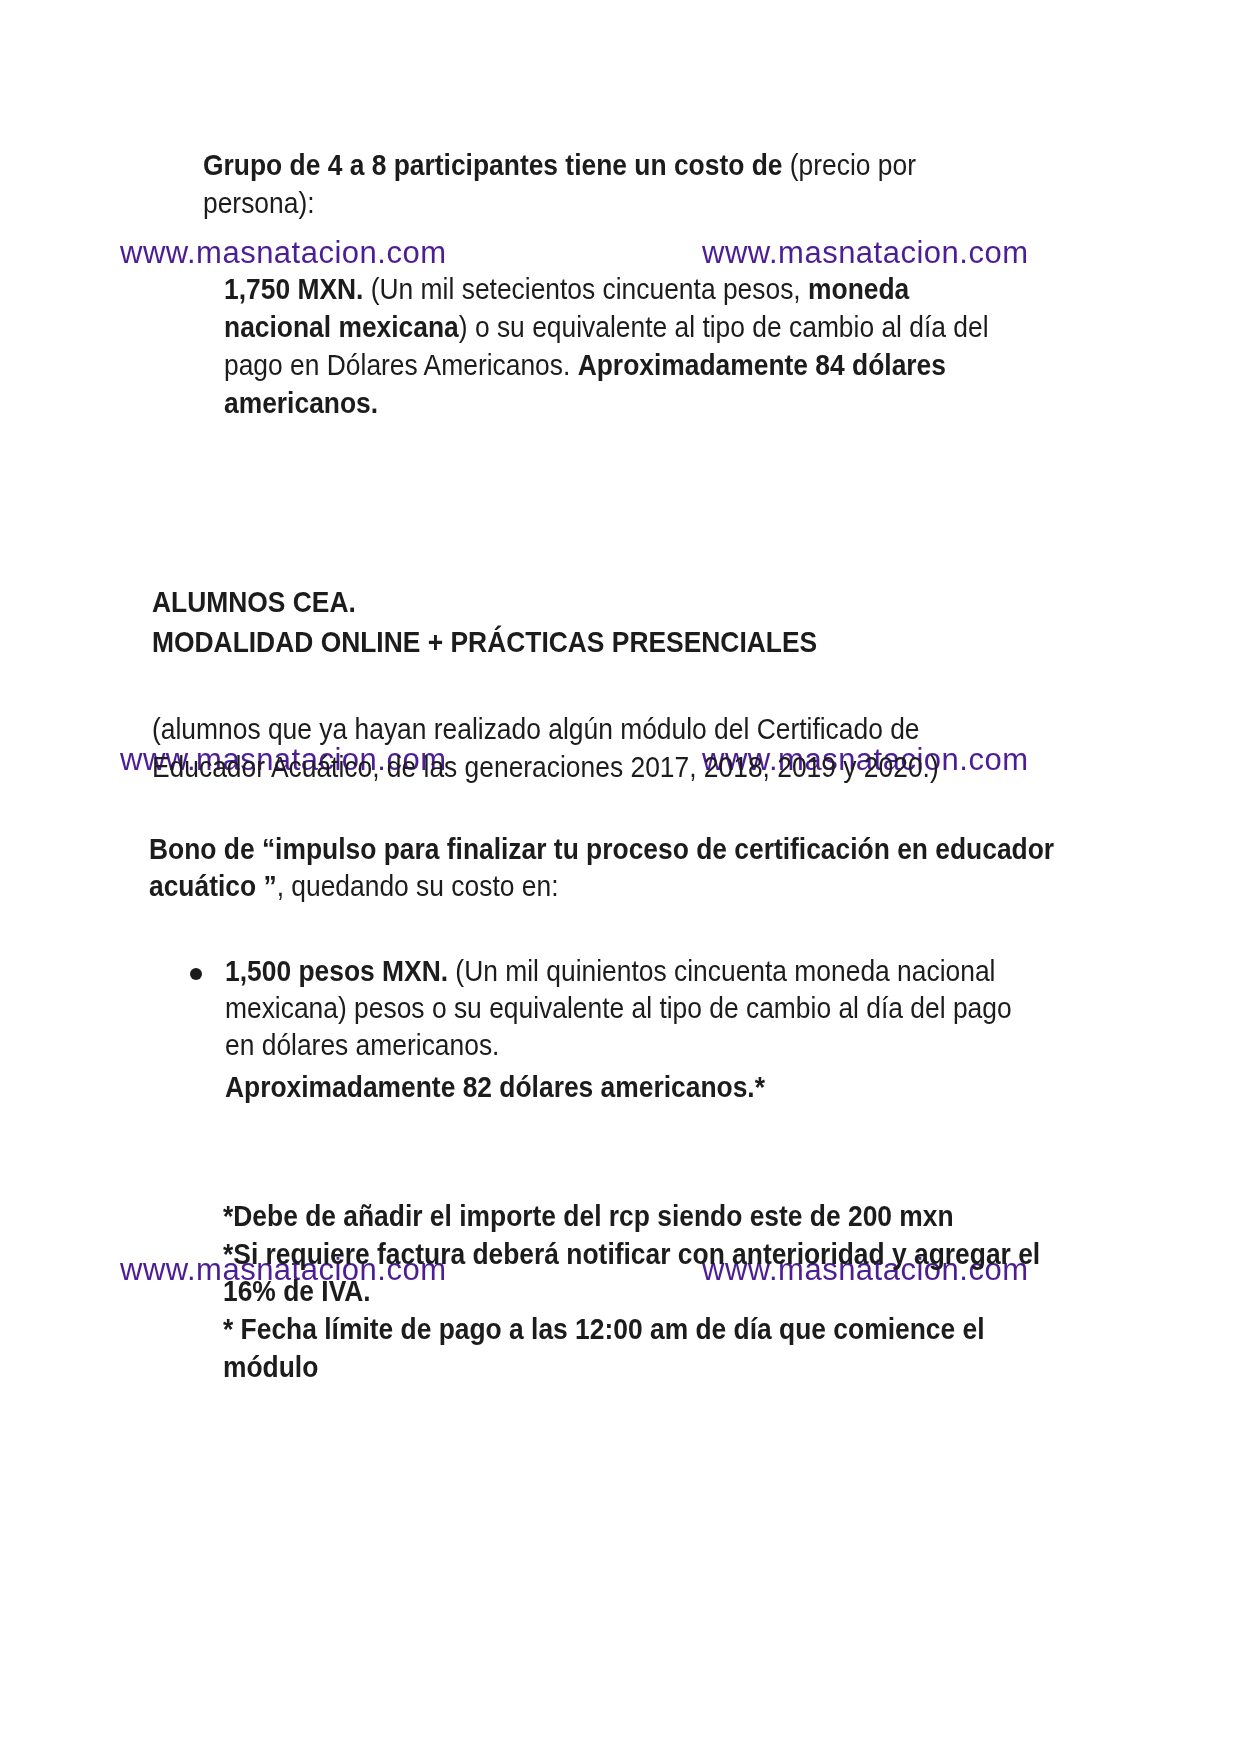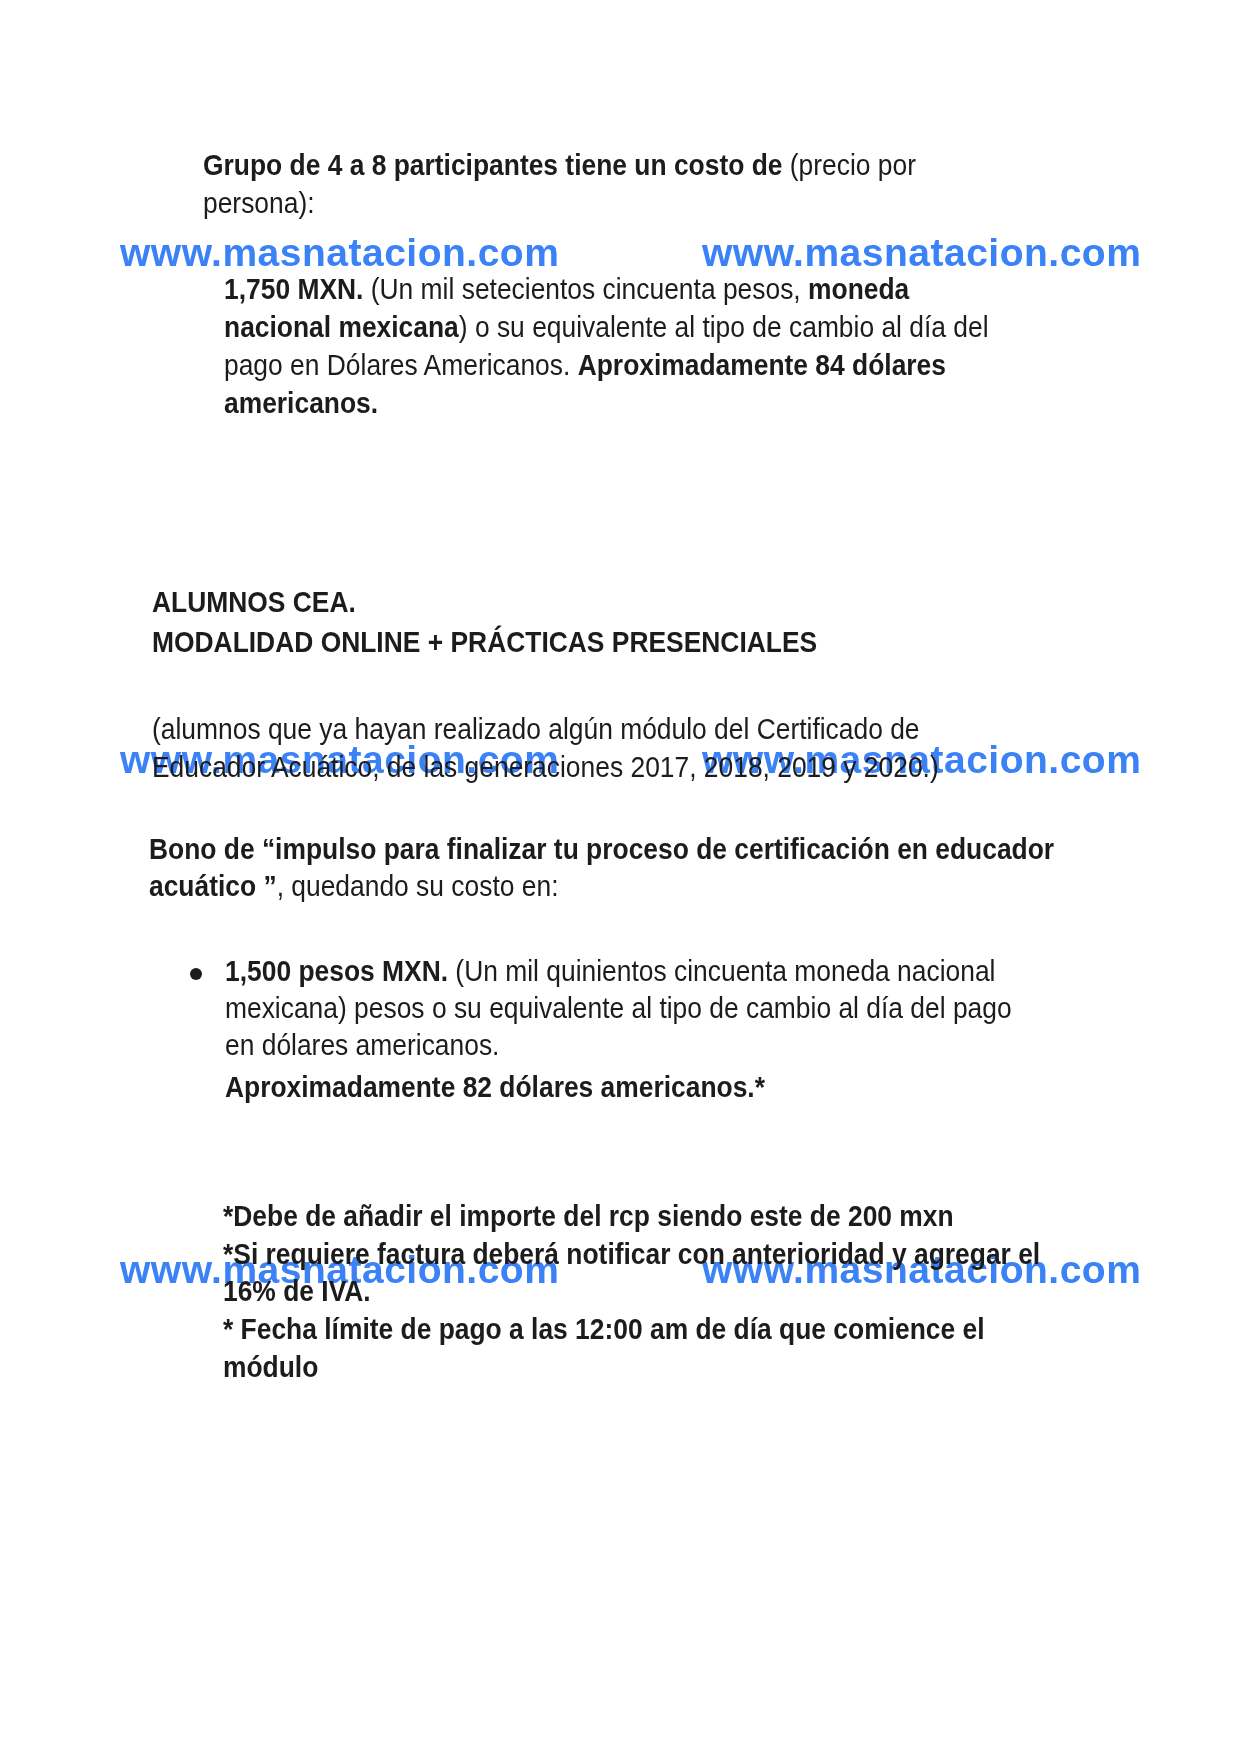--- a/index.html
+++ b/index.html
@@ -25,26 +25,26 @@
     white-space: nowrap;
     transform: scaleX(0.88);
     transform-origin: 0 50%;
     z-index: 2;
     letter-spacing: 0px;
   }
   .b { font-weight: 700; }
   
   .wm {
     position: absolute;
-    font-size: 39px;
+    font-size: 31px;
     line-height: 31px;
-    color: #3b82f6;
+    color: #4c1d95;
     white-space: nowrap;
     z-index: 1;
-    font-weight: 700;
+    font-weight: 400;
     letter-spacing: 0.5px;
     user-select: none;
   }
   .bullet-dot {
     position: absolute;
     left: 190px;
     top: 968px;
     width: 12px;
     height: 12px;
     border-radius: 50%;

